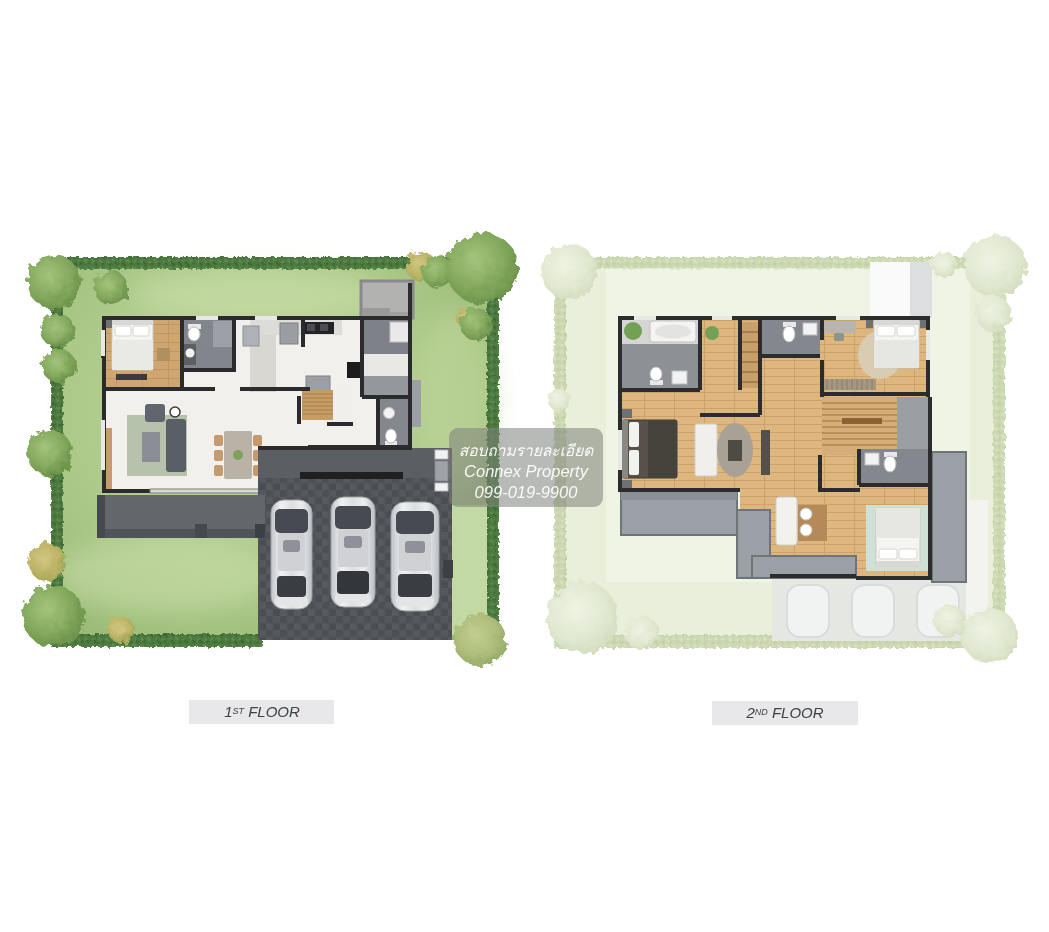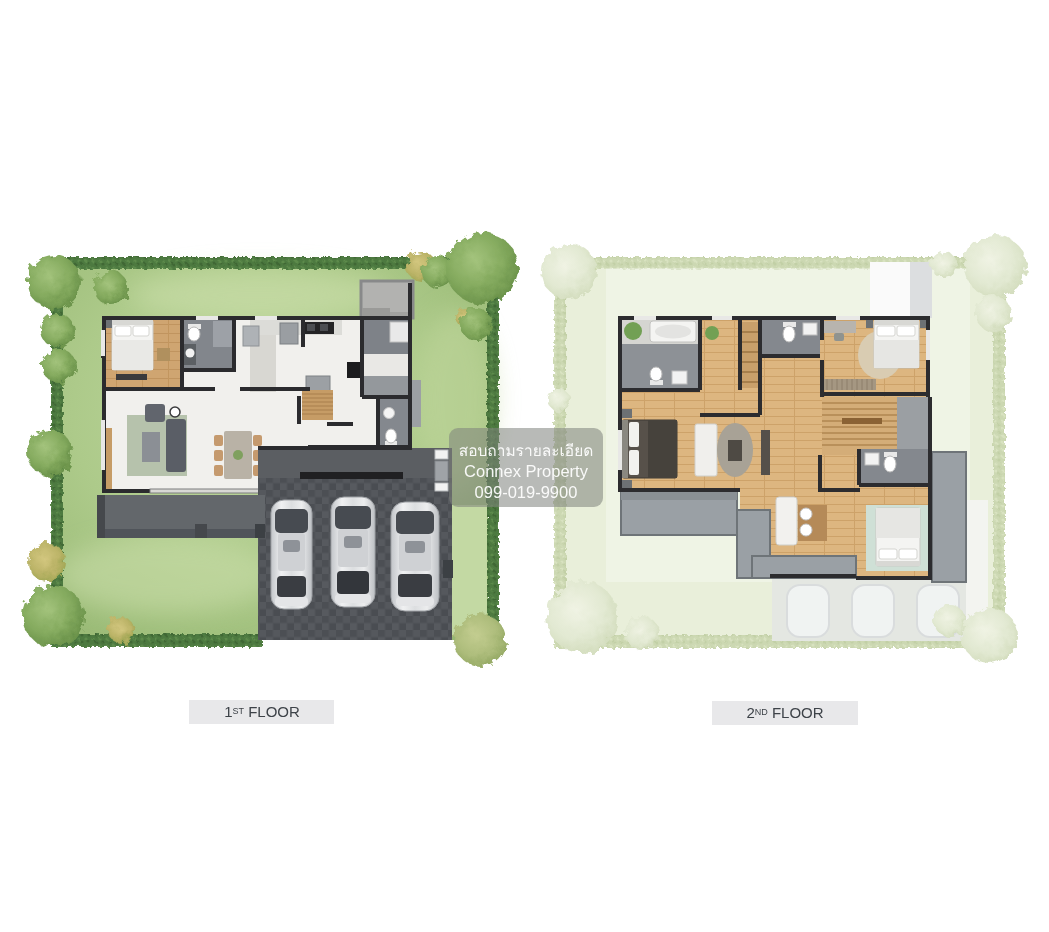--- a/index.html
+++ b/index.html
@@ -1,16 +1,16 @@
 <!DOCTYPE html>
 <html><head>
 <meta charset="utf-8">
 <style>
   html,body{margin:0;padding:0;background:#ffffff;}
-  .page{width:882px;height:932px;position:relative;font-family:"Liberation Sans",sans-serif;}
+  .page{width:882px;height:932px;position:relative;font-family:"Liberation Sans",sans-serif;font-style:italic;}
   svg{display:block;}
 </style>
 </head>
 <body>
 <div class="page">
 <svg width="1049" height="932" viewBox="0 0 1049 932">
 <defs>
   <radialGradient id="lawn1" cx="45%" cy="40%" r="75%">
     <stop offset="0%" stop-color="#c0d8a0"></stop>
     <stop offset="55%" stop-color="#adca8a"></stop>

